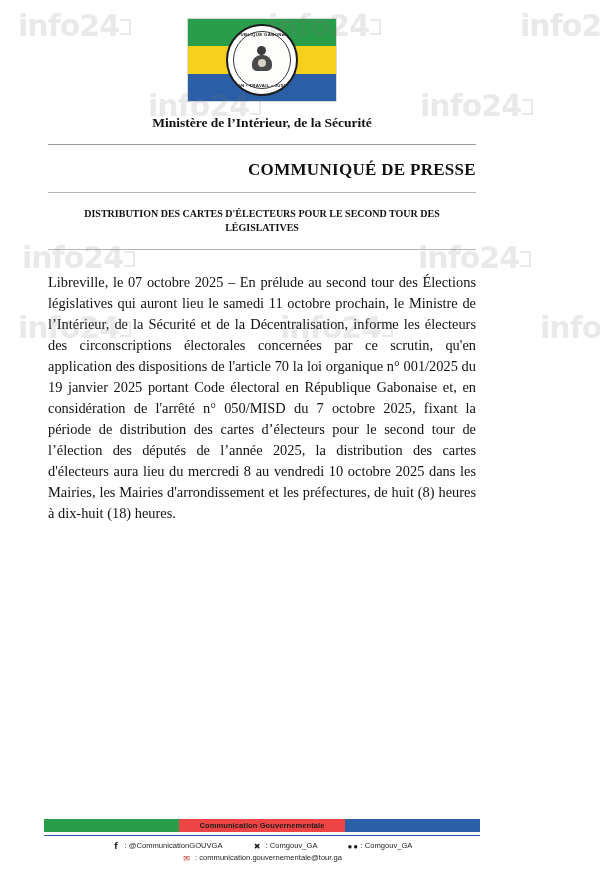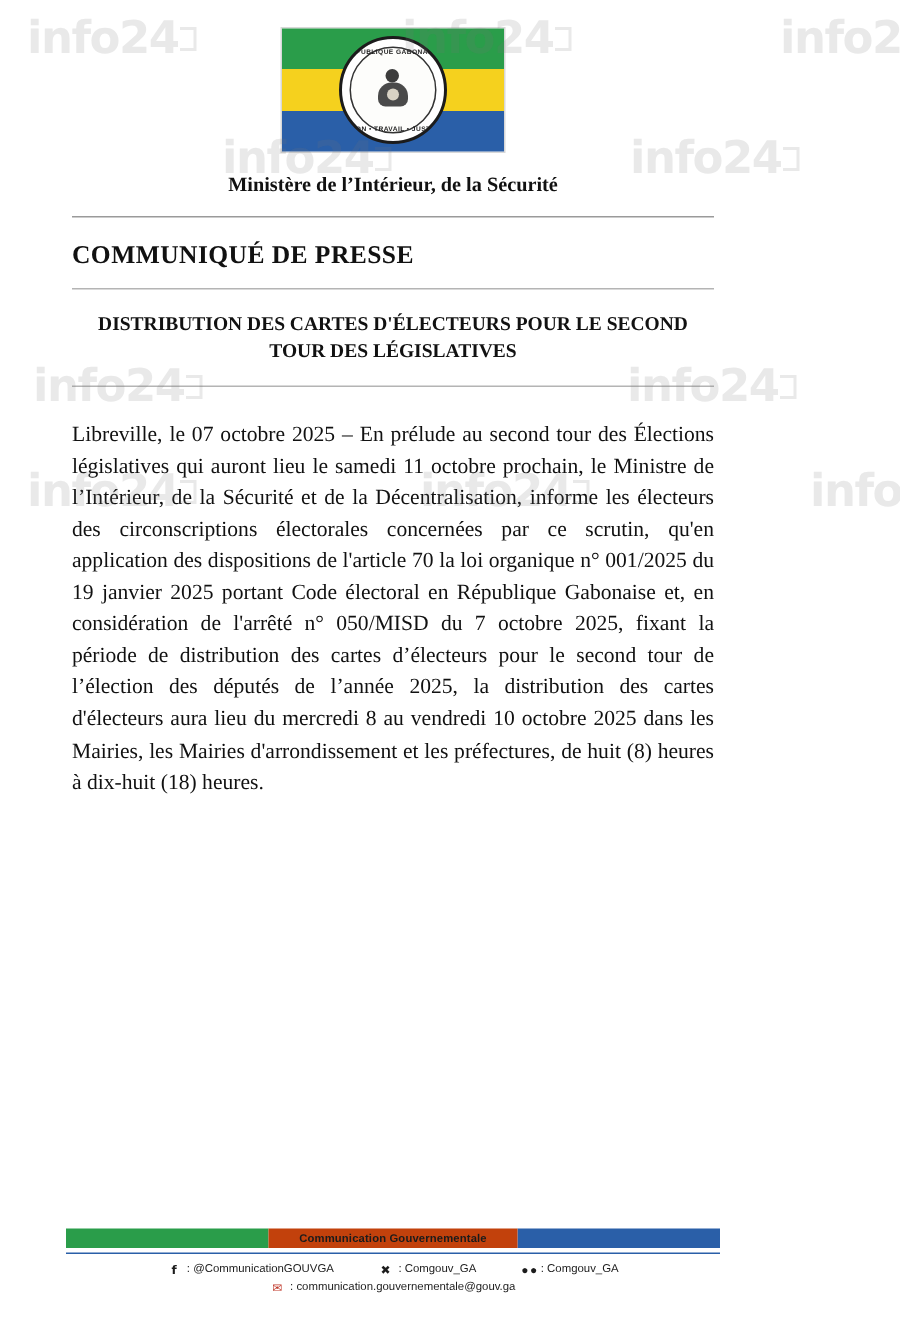--- a/index.html
+++ b/index.html
@@ -155,31 +155,31 @@
   hr.rule {
     border: none;
     border-top: 1px solid #9a9a9a;
     margin: 12px 0 0 0;
   }
   hr.rule.thin {
     border-top: 1px solid #b4b4b4;
   }
 
   .title {
-    text-align: left;
+    text-align: right;
     font-weight: 700;
     font-size: 17px;
     letter-spacing: 0.3px;
     margin: 15px 0 1px 0;
   }
 
   .subtitle {
     text-align: center;
     font-weight: 700;
-    font-size: 13px;
+    font-size: 10px;
     line-height: 1.4;
     margin: 14px 0 14px 0;
     padding: 0 14px;
   }
 
   
   .body-text {
     margin-top: 22px;
     font-size: 14.4px;
     line-height: 1.46;
@@ -209,21 +209,21 @@
     right: 44px;
     bottom: 24px;
   }
   .footer-bar {
     display: flex;
     height: 13px;
     width: 100%;
     align-items: stretch;
   }
   .fb-green { background: #2a9d4a; flex: 0 0 31%; }
-  .fb-yellow { background: #c2410c; flex: 0 0 38%; position: relative; }
+  .fb-yellow { background: #ef4444; flex: 0 0 38%; position: relative; }
   .fb-blue { background: #2a5fa8; flex: 1 1 auto; }
   .fb-label {
     position: absolute;
     inset: 0;
     text-align: center;
     font-family: "Liberation Sans", sans-serif;
     font-size: 7.5px;
     font-weight: 700;
     color: #1b1b1b;
     line-height: 13px;
@@ -354,19 +354,19 @@
           <span>: Comgouv_GA</span>
         </span>
         <span class="fitem">
           <span class="ficon dots">●●</span>
           <span>: Comgouv_GA</span>
         </span>
       </div>
       <div class="footer-row">
         <span class="fitem">
           <span class="ficon mail">✉</span>
-          <span>: communication.gouvernementale@gouv.ga</span>
+          <span>: communication.gouvernementale@tour.ga</span>
         </span>
       </div>
     </div>
   </div>
 
 </div>
 
 </body></html>

